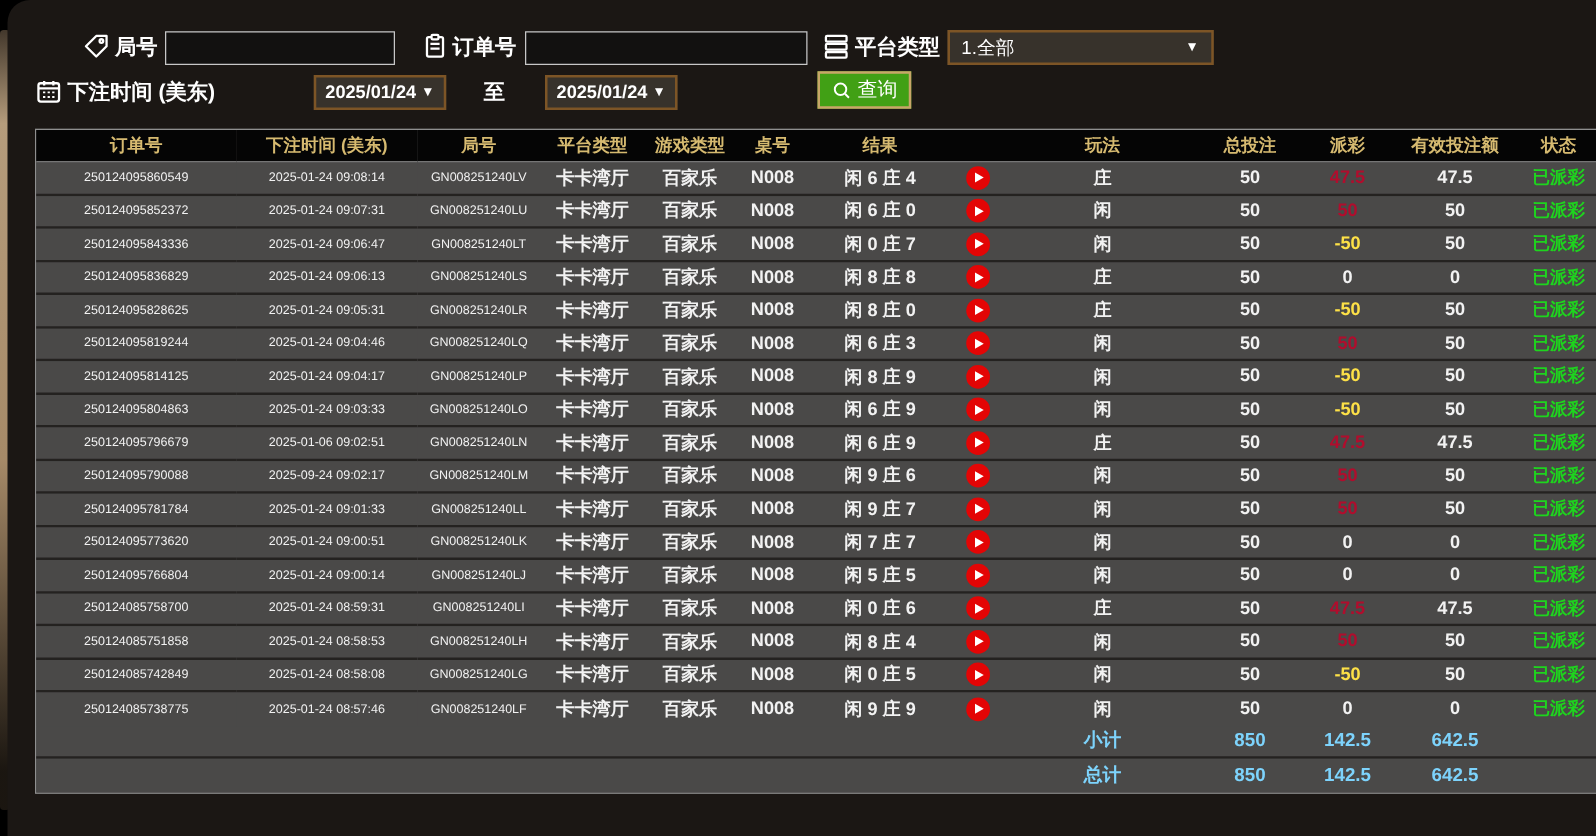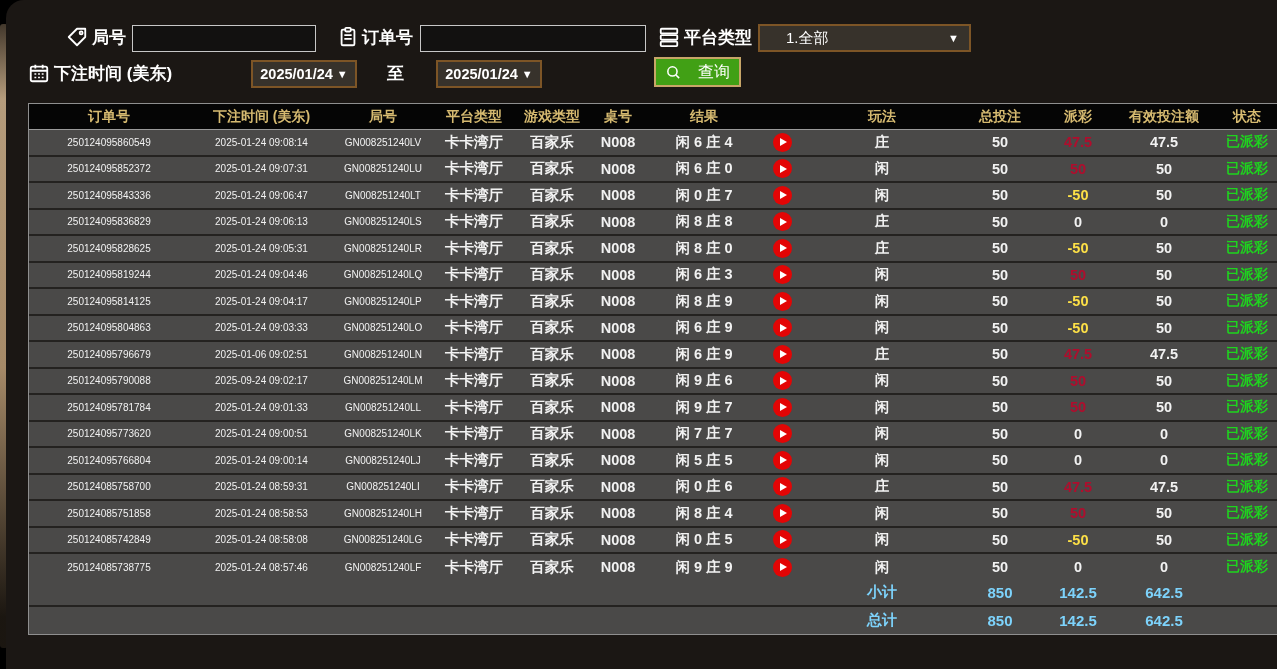--- a/index.html
+++ b/index.html
@@ -13,27 +13,27 @@
 
   
   .filters { position:absolute; left:0; top:0; width:1271px; height:100px; }
   .flabel { position:absolute; color:#fff; font-weight:bold; font-size:17px; line-height:28px; white-space:nowrap; }
   .ficon  { position:absolute; width:22px; height:22px; top:3px; }
   .ficon svg { width:100%; height:100%; }
   .txt-input { position:absolute; height:27px; background:#121110; border:1px solid #c7c7c7;
     color:#fff; font-size:14px; padding:0 6px; outline:none; }
   .drop { position:absolute; height:28px; background:#37322b; border:2px solid #7d5526;
     color:#fff; font-size:15px; display:flex; align-items:center; cursor:pointer; }
-  .drop .val { padding-left:26px; }
+  .drop .val { padding-left:9px; }
   .drop .arrow { margin-left:auto; padding-right:10px; font-size:11px; color:#fff; }
   .datebox { font-weight:bold; font-size:14.5px; justify-content:center; }
   .datebox .val { padding-left:0; }
   .datebox .arrow { margin-left:4px; padding-right:0; }
   .search-btn { position:absolute; height:30px; background:#41a015; border:2px solid #c8a668;
-    color:#fff; font-size:16px; display:flex; align-items:center; gap:16px; padding:0 9px; cursor:pointer; }
+    color:#fff; font-size:16px; display:flex; align-items:center; gap:4px; padding:0 9px; cursor:pointer; }
   .search-btn svg { width:17px; height:17px; }
 
   
   .table-wrap { position:absolute; left:22px; top:103px; width:1255px;
     border:1px solid #8f8f8f; background:#4a4948; }
   table { width:1253px; border-collapse:separate; border-spacing:0; table-layout:fixed; }
   th { background:#050505; color:#d6ba70; font-size:14px; font-weight:bold;
     height:26px; border-bottom:1px solid #9a9a9a; white-space:nowrap; overflow:hidden; }
   td { background:#4a4948; color:#f2f2f2; font-size:14.5px; text-align:center;
     height:26.5px; border-bottom:2px solid #242220; white-space:nowrap; overflow:hidden; font-weight:600; }

